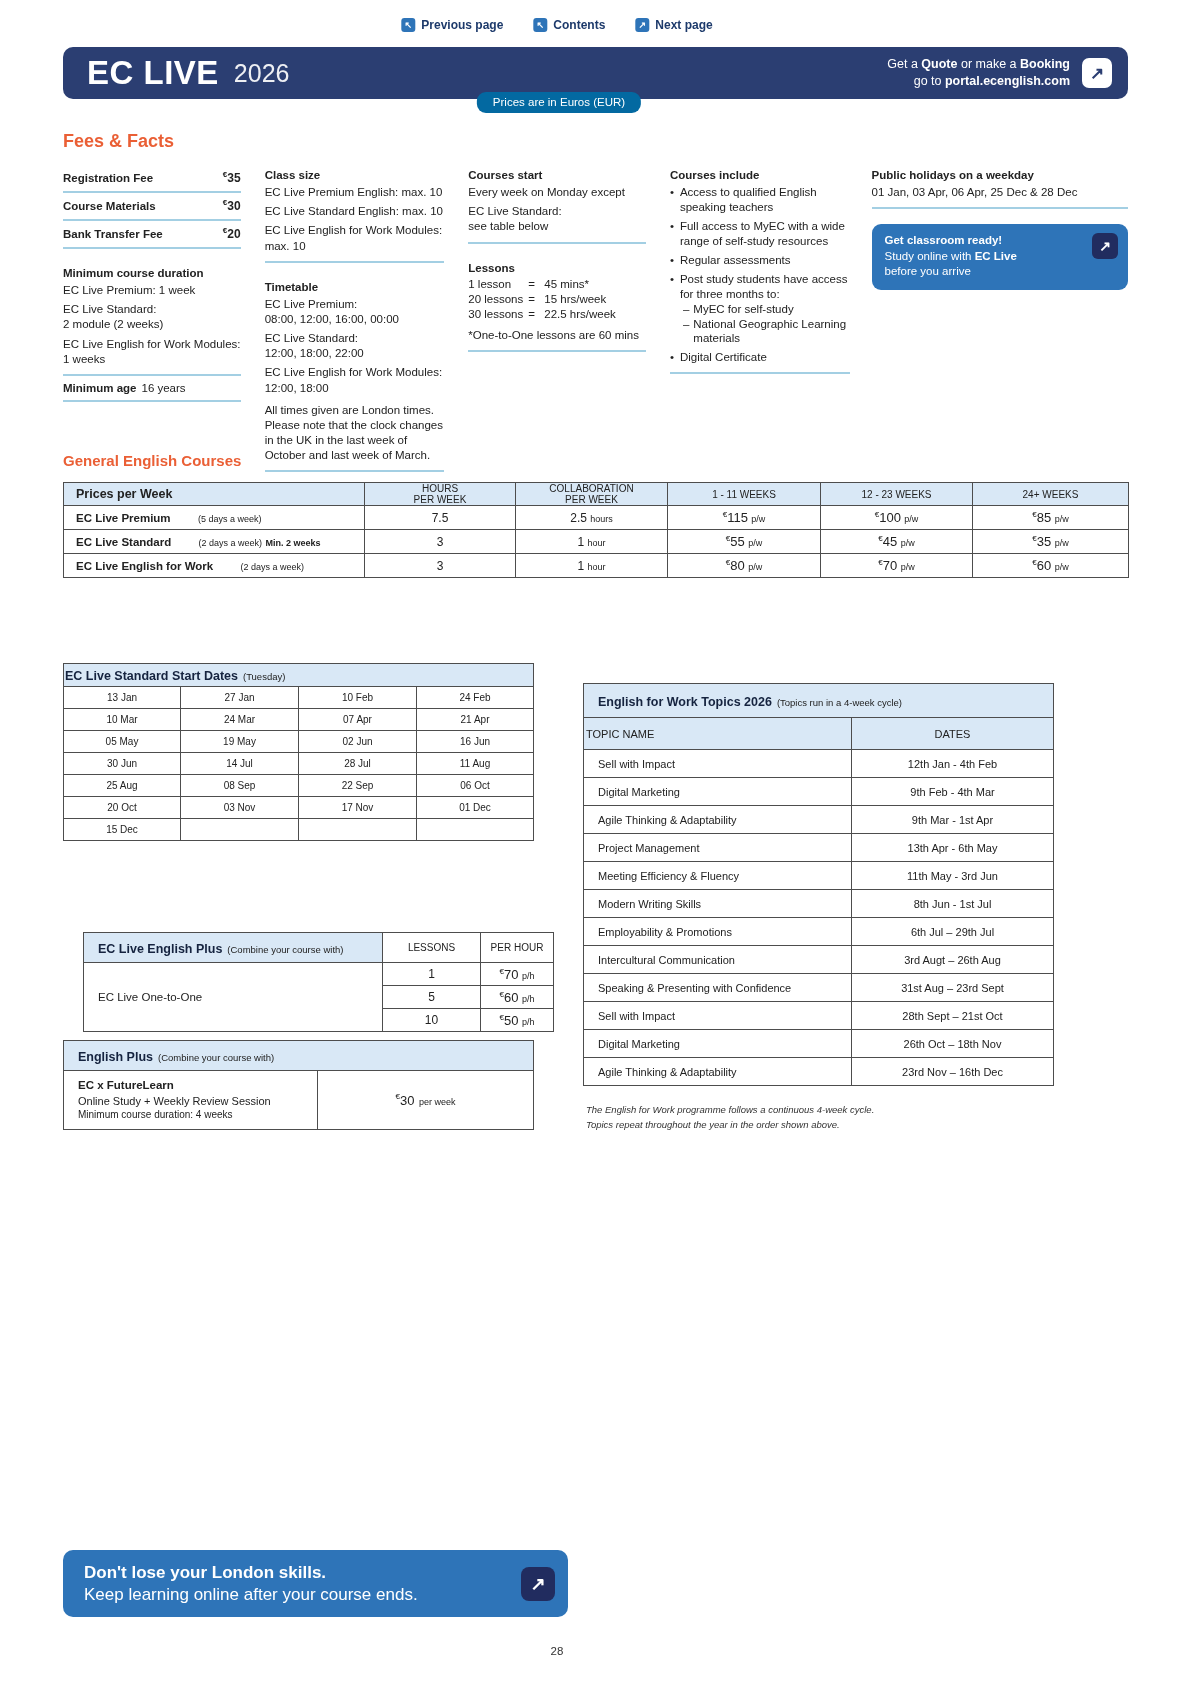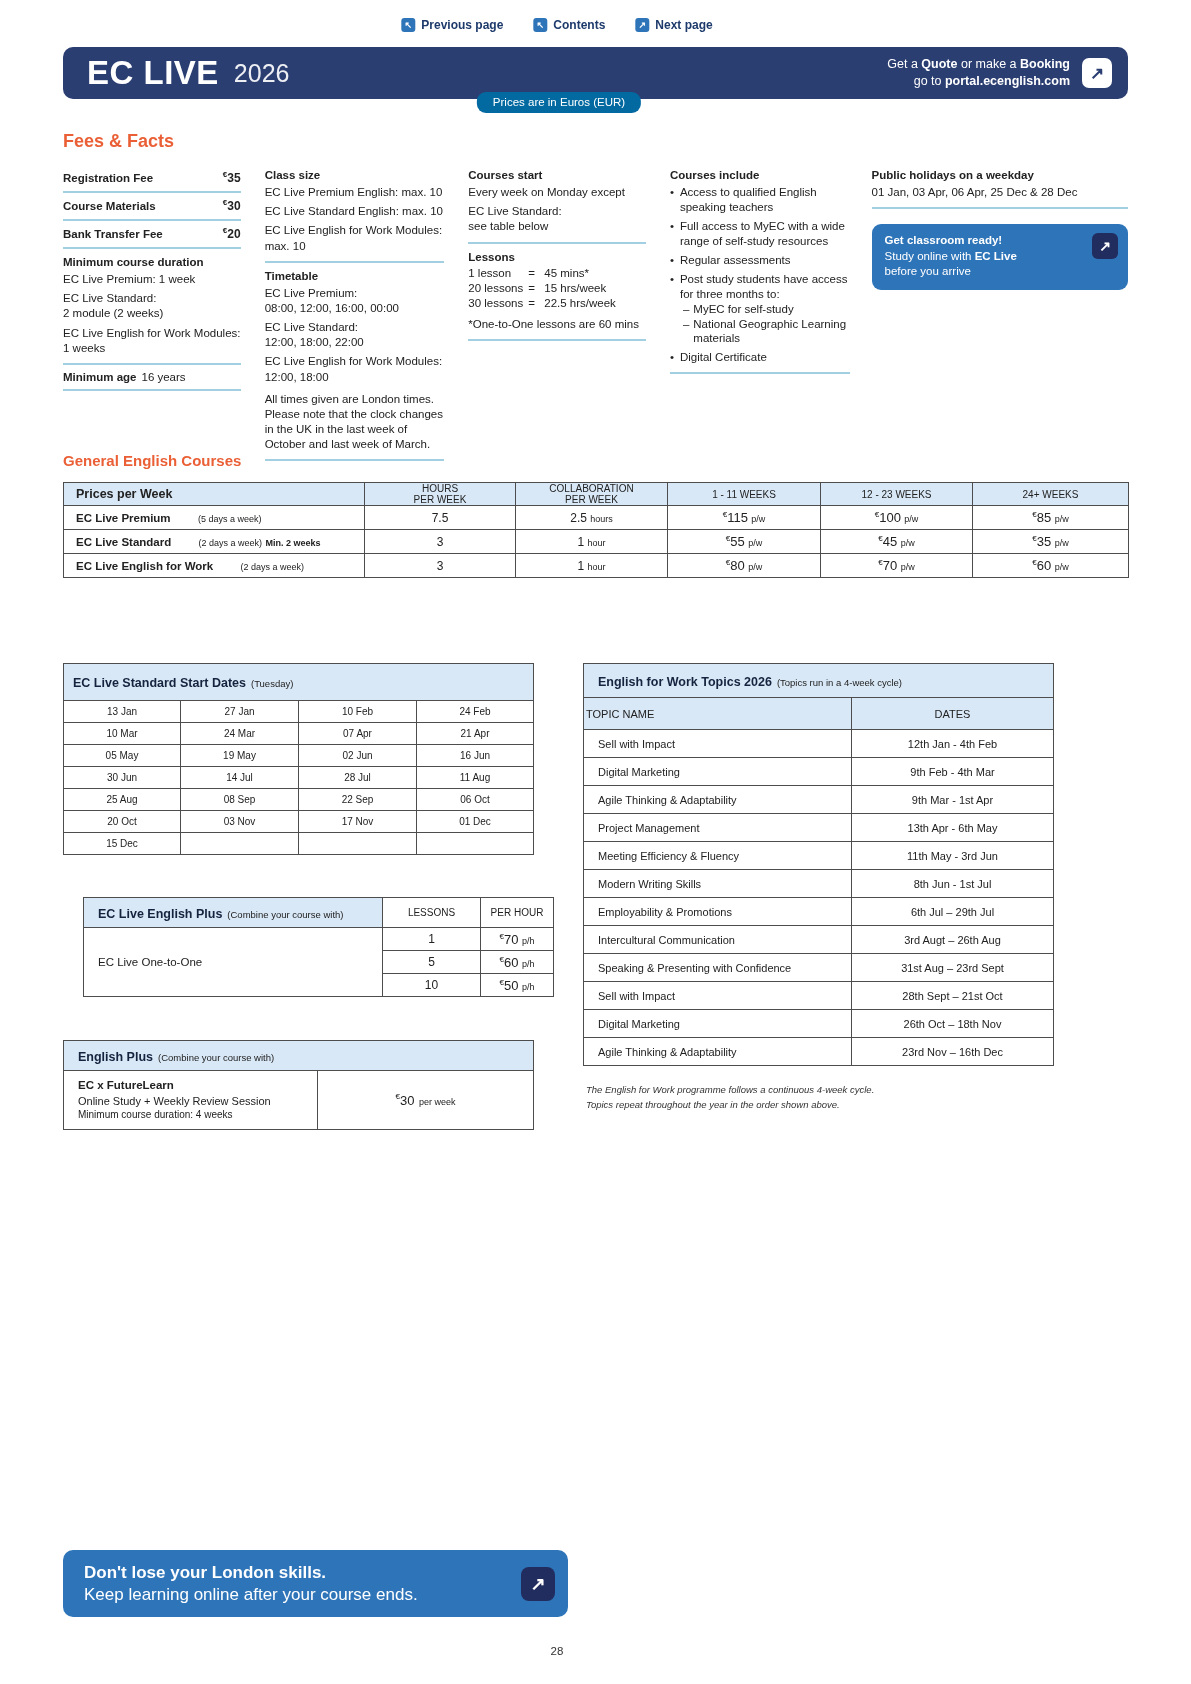--- a/index.html
+++ b/index.html
@@ -55,21 +55,21 @@
   .fcol3 { width:178px; margin-left:24px; }
   .fcol4 { width:180px; margin-left:24px; }
   .fcol5 { width:257px; margin-left:22px; }
   .fee-row {
     display:flex; justify-content:space-between; align-items:baseline;
     font-weight:bold; font-size:11.5px; padding:5px 0 6px;
     border-bottom:2px solid #a3cfe3;
   }
   .fee-val { font-size:12px; }
   .cur { font-size:8px; vertical-align:super; }
-  .ftitle { font-weight:bold; font-size:11.5px; margin-top:7px; }
+  .ftitle { font-weight:bold; font-size:11.5px; margin-top:18px; }
   .fline  { font-size:11.5px; line-height:1.32; margin-top:4px; }
   .sep    { border-bottom:2px solid #a3cfe3; margin-top:7px; }
   .minage { display:flex; gap:5px; font-size:11.5px; padding:6px 0;
             border-bottom:2px solid #a3cfe3; }
   .lesson-grid { display:grid; grid-template-columns:60px 16px auto;
                  font-size:11.5px; row-gap:3px; margin-top:4px; }
   .bullets { margin-top:4px; }
   .bi { display:flex; gap:6px; font-size:11.5px; line-height:1.3; margin-top:4px; }
   .bi .mark { flex:0 0 auto; }
   .subi { display:flex; gap:4px; font-size:11.5px; line-height:1.3; padding-left:13px; }
@@ -100,38 +100,38 @@
   .rowname { font-weight:bold; font-size:11.5px; }
   .rownote { font-size:9px;padding-left:24px; }
   .rowextra { font-size:9px; font-weight:bold; }
   .pv { font-size:13px; }
   .pu { font-size:9px; }
   .cv { font-size:12px; }
 
   
   .sdates { position:absolute; left:63px; top:663px; width:470px; }
   .sdates table { width:470px; }
-  .sdates th.titlebar { height:37px; text-align:left; padding-left:9px; }
+  .sdates th.titlebar { height:23px; text-align:left; padding-left:1px; }
   .tbl-title { font-size:12.5px; font-weight:bold; color:#15233f; }
   .tbl-sub { font-size:9.5px; font-weight:normal; color:#222; margin-left:5px; }
   .sdates td { height:22px; text-align:center; font-size:10px; }
 
   
   .topics { position:absolute; left:583px; top:663px; width:470px; }
-  .topics table { width:470px; }
+  .topics table { width:470px;margin-top:20px; }
   .topics th.titlebar { height:34px; text-align:left; padding-left:14px; }
   .topics th.colh { height:32px; font-size:11px; font-weight:normal; text-align:center; }
   .topics th.colh.l { text-align:left; padding-left:2px; }
   .topics td { height:28px; font-size:11px; text-align:center; }
   .topics td.l { text-align:left; padding-left:14px; }
   .topics-note { margin-top:17px; padding-left:3px; font-size:9.5px;
                  font-style:italic; line-height:1.55; color:#333; }
 
   
-  .lep { position:absolute; left:63px; top:897px; width:470px;padding-left:20px; }
+  .lep { position:absolute; left:63px; top:932px; width:470px;padding-left:20px; }
   .lep table { width:470px; }
   .lep th.titlebar { height:30px; text-align:left; padding-left:14px; }
   .lep th.colh { height:30px; font-size:10px; font-weight:normal; text-align:center; }
   .lep td { height:23px; text-align:center; font-size:12px; }
   .lep td.lbl { text-align:left; padding-left:14px; font-size:11.5px; }
 
   
   .ep { position:absolute; left:63px; top:1040px; width:470px; }
   .ep table { width:470px; }
   .ep th.titlebar { height:30px; text-align:left; padding-left:14px; }

